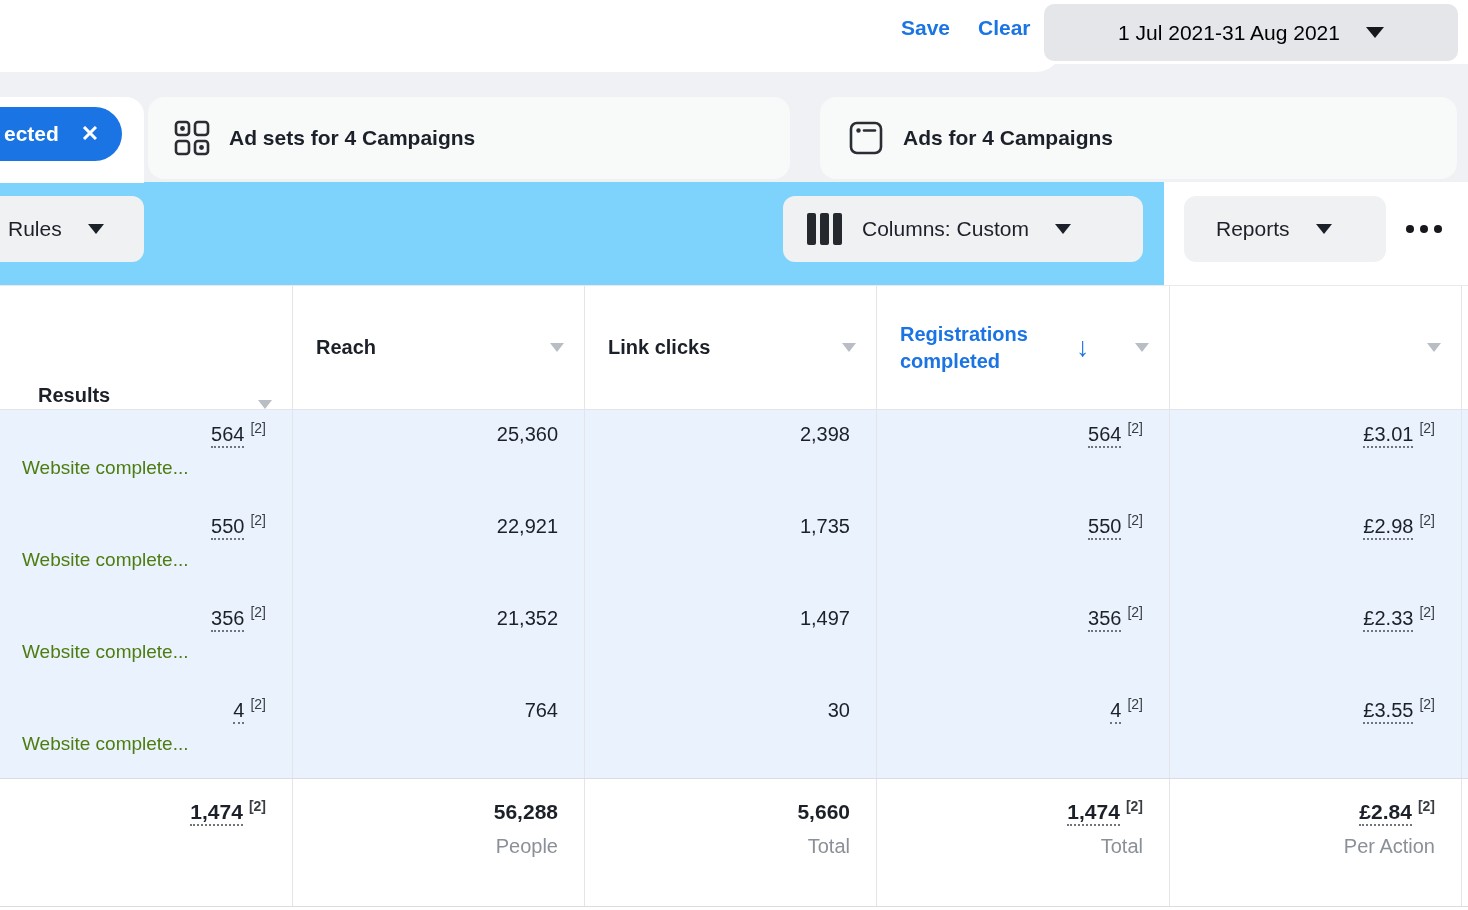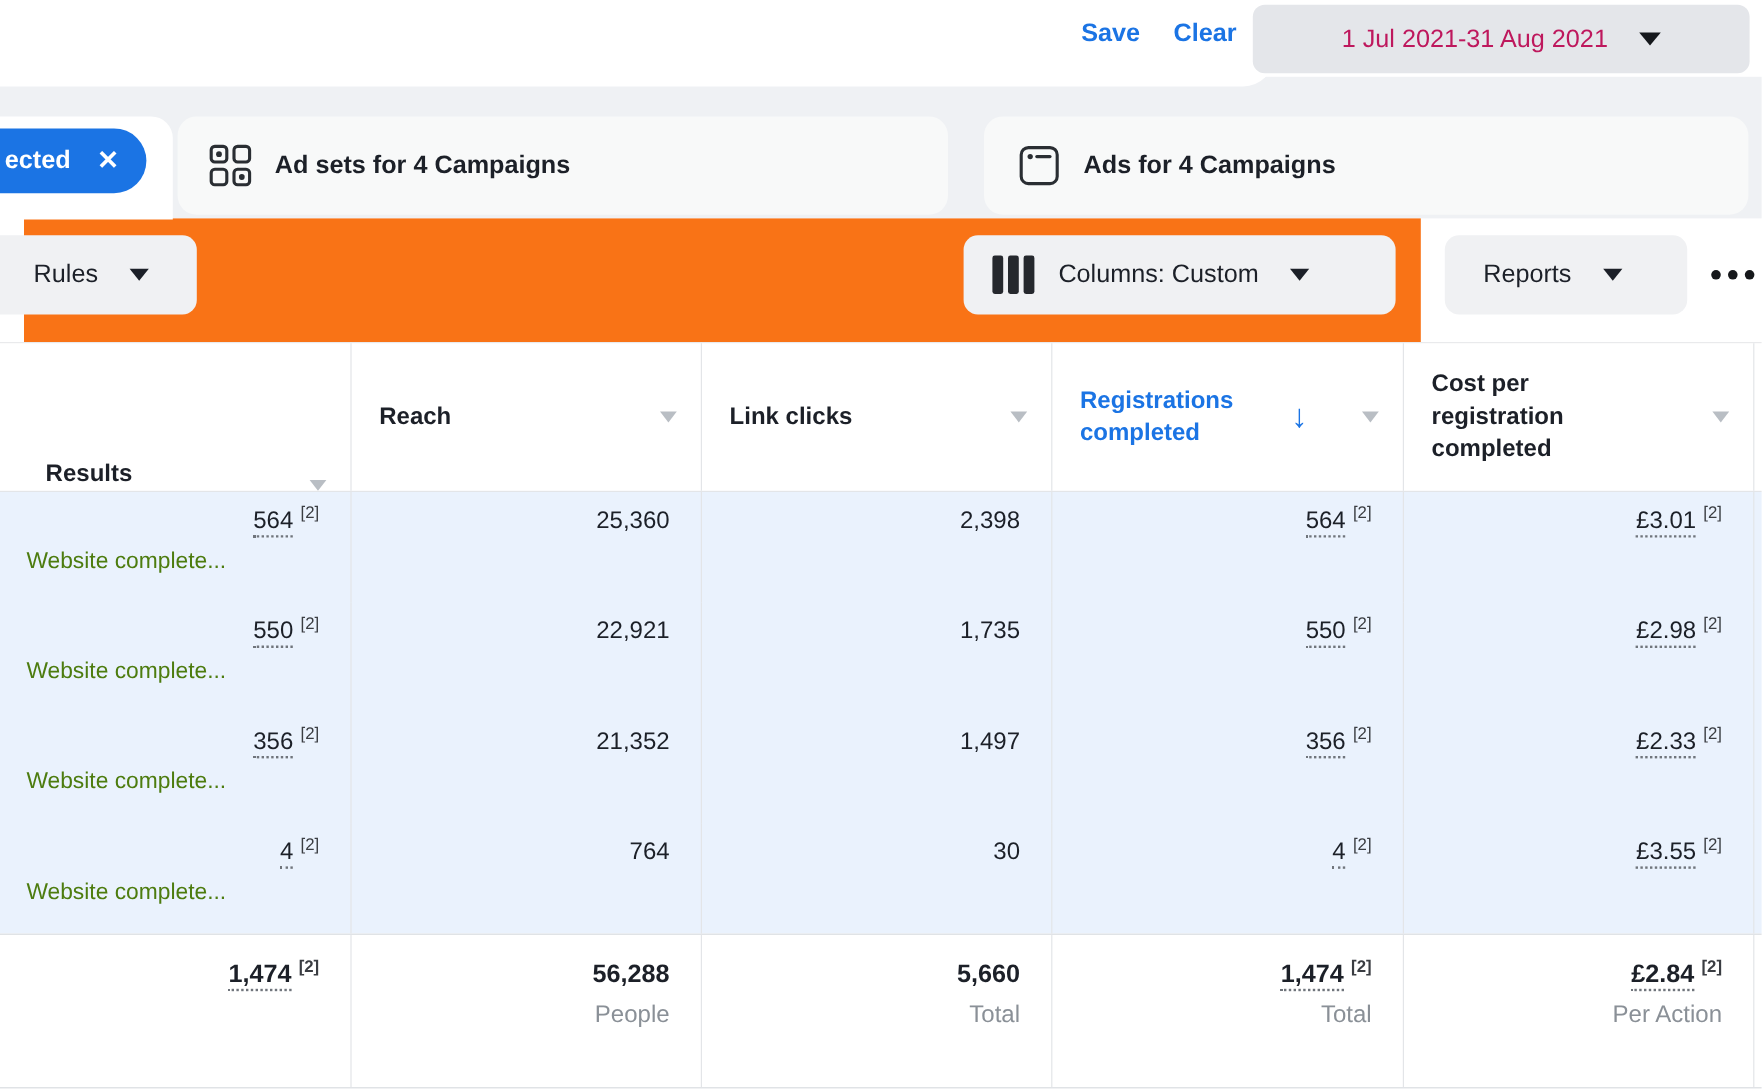--- a/index.html
+++ b/index.html
@@ -10,40 +10,40 @@
   
   #topstrip { left:0; top:0; width:1468px; height:64px; background:#ffffff; }
   #grayband { left:0; top:64px; width:1468px; height:118px; background:#eff1f4; }
   #filterbar { left:0; top:0; width:1062px; height:72px; background:#ffffff;
     border-radius:0 0 26px 0; z-index:2; }
   .toplink { position:absolute; top:16px; font-size:21px; font-weight:600; color:#1b74e4; cursor:pointer; }
   #save-link { left:901px; }
   #clear-link { left:978px; }
   #datebtn { left:1044px; top:4px; width:414px; height:57px; background:#e4e6ea;
     border-radius:10px; z-index:2; display:flex; align-items:center; justify-content:center; cursor:pointer; }
-  #datebtn .datetext { font-size:21px; color:#be185d; }
+  #datebtn .datetext { font-size:21px; color:#000000; }
   .caret-dark { width:0; height:0; border-left:9px solid transparent; border-right:9px solid transparent;
     border-top:11px solid #15181c; margin-left:26px; }
 
   
   #tab-campaigns { left:0; top:97px; width:144px; height:86px; background:#ffffff;
     border-radius:0 18px 0 0; z-index:3; }
   #campaign-pill { left:-36px; top:107px; width:158px; height:54px; background:#1b74e4;
     border-radius:27px; z-index:4; display:flex; align-items:center; padding-left:40px; cursor:pointer; }
   #campaign-pill .pill-label { color:#fff; font-size:21px; font-weight:700; }
   #campaign-pill .pill-x { color:#fff; font-size:22px; font-weight:700; margin-left:22px; cursor:pointer; }
   .tab { top:97px; height:82px; background:#f8f9f9; border-radius:16px; z-index:3;
     display:flex; align-items:center; cursor:pointer; }
   #tab-adsets { left:148px; width:642px; padding-left:26px; }
   #tab-ads { left:820px; width:637px; padding-left:28px; }
   .tab .tab-label { font-size:21px; font-weight:700; color:#1c2028; margin-left:19px; }
   .tab svg { display:block; }
 
   
-  #toolbar { left:0; top:182px; width:1164px; height:103px; background:#f97316;margin-left:20px; }
+  #toolbar { left:0; top:182px; width:1164px; height:103px; background:#7dd3fc; }
   .toolbtn { position:absolute; top:14px; height:66px; background:#f0f1f3; border-radius:12px;
     display:flex; align-items:center; font-size:21px; color:#1c2028; cursor:pointer; }
   #rules-btn { left:-36px; width:180px; padding-left:44px; }
   #columns-btn { left:783px; width:360px; padding-left:24px; }
   #reports-btn { left:1184px; width:202px; padding-left:32px; }
   .caret-sm { width:0; height:0; border-left:8px solid transparent; border-right:8px solid transparent;
     border-top:10px solid #1c2028; margin-left:26px; }
   #columns-icon { display:flex; gap:4px; margin-right:20px; }
   #columns-icon i { display:block; width:9px; height:32px; background:#25282d; border-radius:2px; }
   #more-btn { position:absolute; left:1400px; top:24px; width:48px; height:46px;
@@ -164,21 +164,20 @@
       <span class="hlabel">Link clicks</span>
       <span class="hcaret"></span>
     </div>
     <div class="cell hcell">
       <span class="hlabel blue">Registrations completed</span>
       <span class="sortarrow">↓</span>
       <span class="hspacer"></span>
       <span class="hcaret"></span>
     </div>
     <div class="cell hcell">
-      <span class="hlabel wrap3">Cost per registration completed</span>
       <span class="hspacer"></span>
       <span class="hcaret"></span>
     </div>
     <div class="cell" style="border-right:none;"></div>
   </div>
 
   <div id="tbody">
 
     <div class="tgrid trow">
       <div class="cell">

